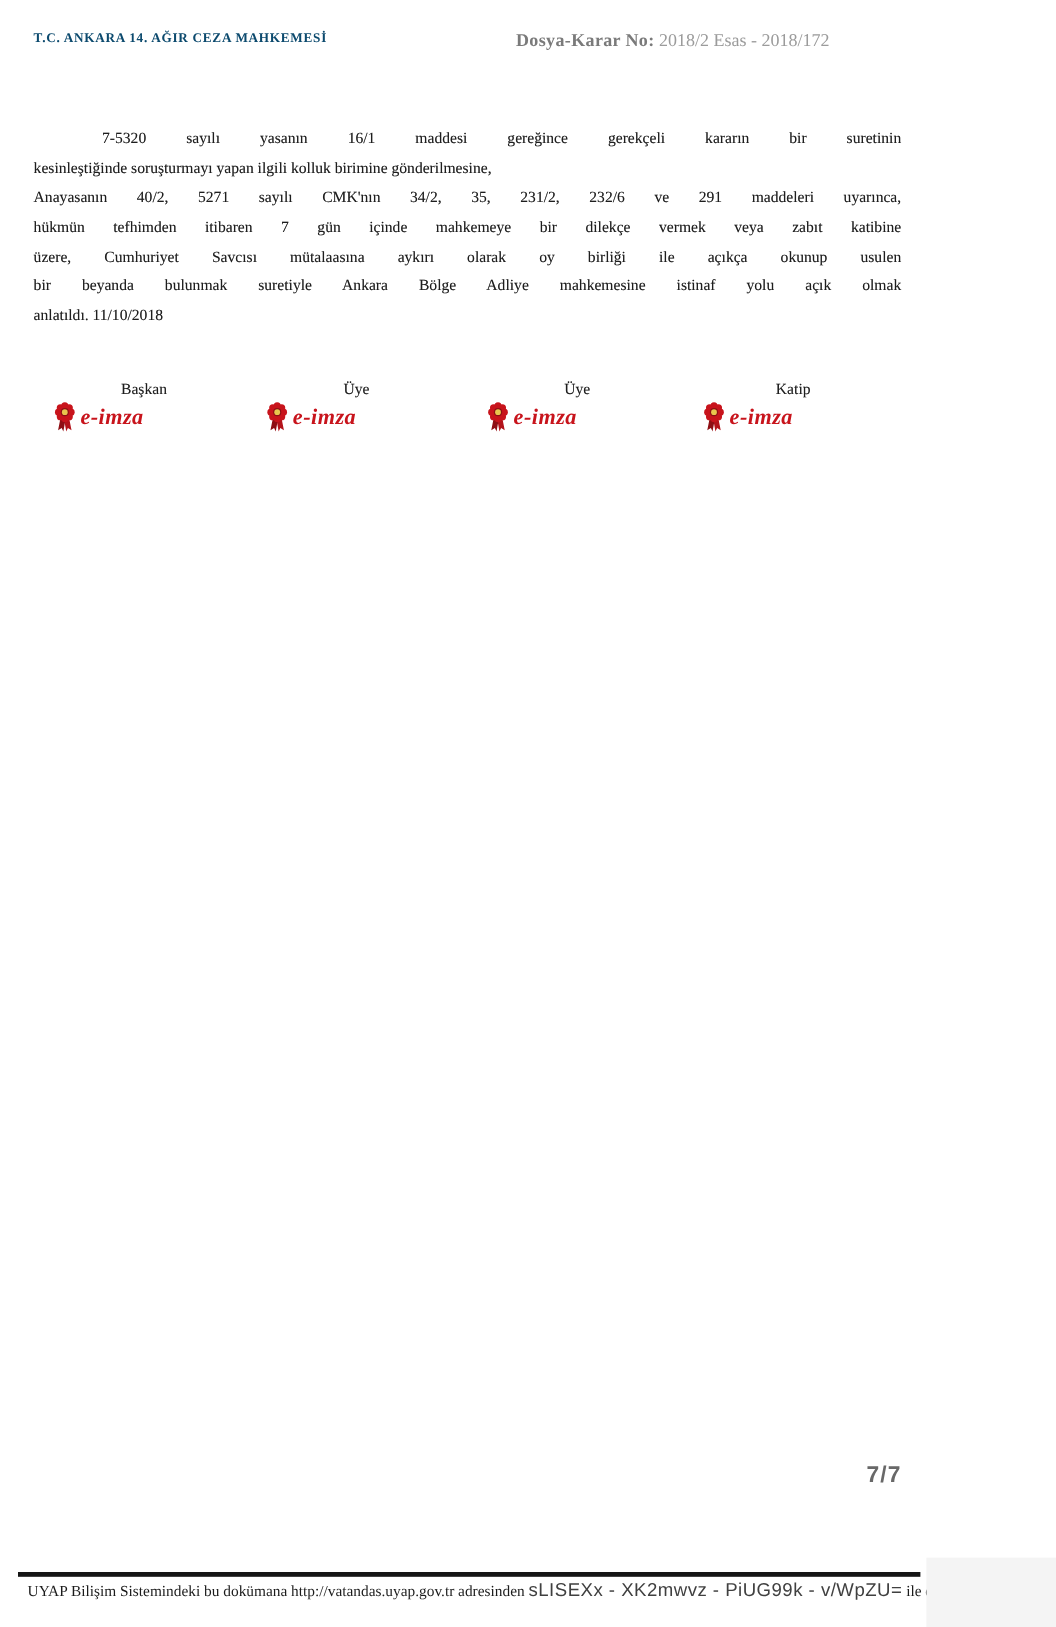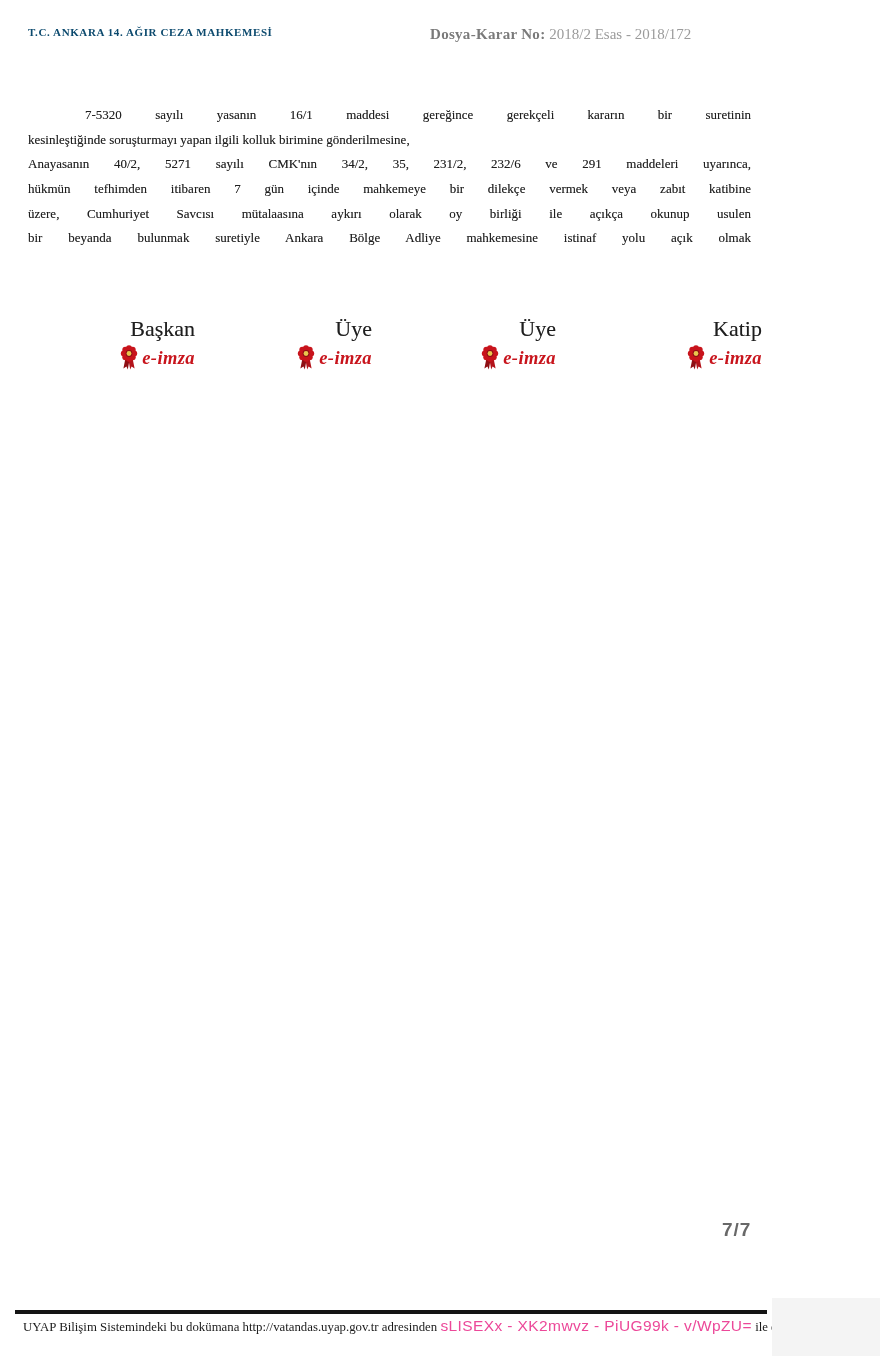--- a/index.html
+++ b/index.html
@@ -33,25 +33,25 @@
   .bline { width:100%; }
   .bline.just { text-align:justify; text-align-last:justify; }
   .bline.indent { text-indent:57px; }
 
   
   .signatures { position:absolute; top:316px; left:0; width:100%; height:64px; }
   .sig-col { position:absolute; top:0; width:150px; text-align:center; }
   .sig-col-0 { left:45px; }
   .sig-col-1 { left:222px; }
   .sig-col-2 { left:406px; }
-  .sig-col-3 { left:612px; }
-  .sig-role { font-size:22px; color:#1e1e1e; text-shadow:0 0 0.5px rgba(30,30,30,0.4);text-align:right; }
+  .sig-col-3 { left:586px; }
+  .sig-role { font-size:13px; color:#1e1e1e; text-shadow:0 0 0.5px rgba(30,30,30,0.4); }
   .sig-eimza {
     margin-top:3px;
-    display:flex; align-items:center; justify-content:flex-end; gap:4px;
+    display:flex; align-items:center; justify-content:flex-start; gap:4px;
   }
   .seal-icon { display:inline-block; width:18px; height:26px; flex:0 0 auto; }
   .eimza-label {
     font-size:18.5px; font-weight:bold; font-style:italic;
     color:#c8141c; letter-spacing:0.4px;
   }
 
   
   .page-number {
     position:absolute; left:722px; top:1219px;
@@ -61,21 +61,21 @@
 
   
   .doc-footer { position:absolute; left:15px; top:1310px; width:752px; }
   .footer-line { height:4px; background:#151515; }
   .footer-text {
     margin-top:3px; padding-left:8px;
     font-size:12.8px; color:#1b1b1b; white-space:nowrap;
   }
   .footer-code {
     font-family:"Liberation Sans","DejaVu Sans",sans-serif;
-    font-size:15.5px; letter-spacing:0.4px; color:#ec4899;
+    font-size:15.5px; letter-spacing:0.4px; color:#404040;
   }
   .page-edge-shadow {
     position:absolute; left:772px; top:1298px; right:0; bottom:0;
     background:#f4f4f4;
   }
 </style>
 </head>
 <body>
 
 <div class="page">
@@ -88,20 +88,21 @@
     </div>
   </header>
 
   <main class="doc-body">
     <div class="bline just indent">7-5320 sayılı yasanın 16/1 maddesi gereğince gerekçeli kararın bir suretinin</div>
     <div class="bline">kesinleştiğinde soruşturmayı yapan ilgili kolluk birimine gönderilmesine,</div>
     <div class="bline just">Anayasanın 40/2, 5271 sayılı CMK'nın 34/2, 35, 231/2, 232/6 ve 291 maddeleri uyarınca,</div>
     <div class="bline just">hükmün tefhimden itibaren 7 gün içinde mahkemeye bir dilekçe vermek veya zabıt katibine</div>
     <div class="bline just">üzere, Cumhuriyet Savcısı mütalaasına aykırı olarak oy birliği ile  açıkça okunup usulen</div>
     <div class="bline just">bir beyanda bulunmak suretiyle  Ankara Bölge Adliye mahkemesine istinaf yolu açık olmak</div>
+    <div class="bline">anlatıldı. 11/10/2018</div>
   </main>
 
   <section class="signatures">
 
     <div class="sig-col sig-col-0">
       <div class="sig-role">Başkan</div>
       <div class="sig-eimza">
         <svg class="seal-icon" viewBox="0 0 18 26" xmlns="http://www.w3.org/2000/svg">
           <path d="M5.5 13 L3.4 23.5 L6.4 21.6 L7.8 24.6 L9.6 14.5 Z" fill="#8e0f14"></path>
           <path d="M12.5 13 L14.6 23.5 L11.6 21.6 L10.2 24.6 L8.4 14.5 Z" fill="#b3131a"></path>

